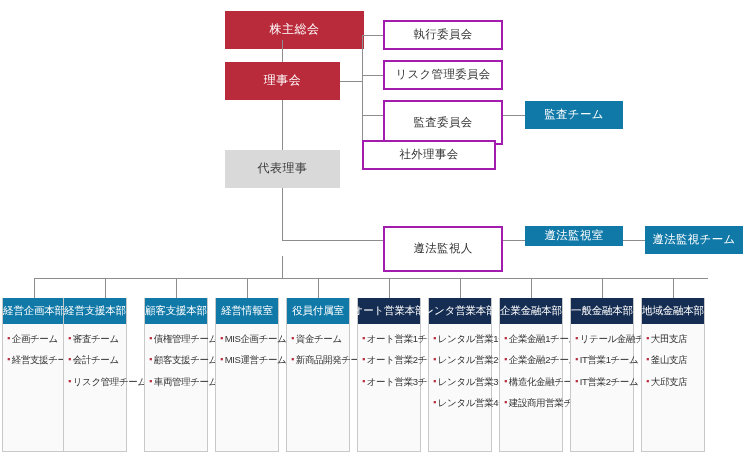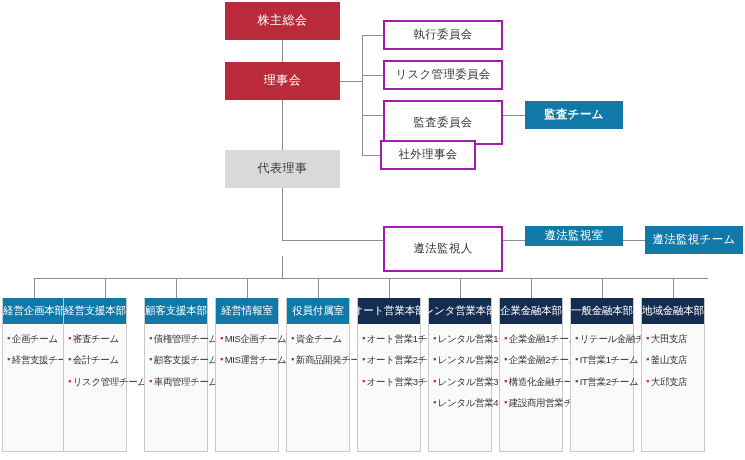--- a/index.html
+++ b/index.html
@@ -83,21 +83,21 @@
     margin-right:2px;
     flex:0 0 auto;
     transform:translateY(1px);
   }
 </style>
 </head>
 <body>
 
 <div id="stage">
 
-  <div class="box box-red" style="left:225px;top:2px;width:115px;height:38px;">株主総会</div>
+  <div class="box box-red" style="left:225px;top:11px;width:139px;height:38px;">株主総会</div>
 
   <div class="ln lnv" style="left:282px;top:40px;height:22px;"></div>
 
   <div class="box box-red" style="left:225px;top:62px;width:115px;height:38px;">理事会</div>
 
   <div class="ln lnv" style="left:282px;top:100px;height:50px;"></div>
 
   <div class="box box-gray" style="left:225px;top:150px;width:115px;height:38px;">代表理事</div>
 
   <div class="ln lnh" style="left:340px;top:81px;width:22px;"></div>
@@ -107,24 +107,24 @@
   <div class="ln lnh" style="left:362px;top:35px;width:21px;"></div>
   <div class="box box-white" style="left:383px;top:20px;width:120px;height:30px;">執行委員会</div>
 
   <div class="ln lnh" style="left:362px;top:75px;width:21px;"></div>
   <div class="box box-white" style="left:383px;top:60px;width:120px;height:30px;">リスク管理委員会</div>
 
   <div class="ln lnh" style="left:362px;top:115px;width:21px;"></div>
   <div class="box box-white" style="left:383px;top:100px;width:120px;height:45px;">監査委員会</div>
 
   <div class="ln lnh" style="left:362px;top:155px;width:21px;"></div>
-  <div class="box box-white" style="left:380px;top:140px;width:96px;height:30px;">社外理事会</div>
+  <div class="box box-white" style="left:362px;top:140px;width:134px;height:30px;">社外理事会</div>
 
   <div class="ln lnh" style="left:503px;top:115px;width:22px;"></div>
-  <div class="box box-teal" style="left:525px;top:101px;width:98px;height:28px;font-weight:bold;">監査チーム</div>
+  <div class="box box-teal" style="left:525px;top:101px;width:98px;height:28px;">監査チーム</div>
 
   <div class="ln lnv" style="left:282px;top:188px;height:52px;"></div>
   <div class="ln lnh" style="left:282px;top:240px;width:101px;"></div>
 
   <div class="box box-white" style="left:383px;top:226px;width:120px;height:46px;">遵法監視人</div>
 
   <div class="ln lnh" style="left:503px;top:240px;width:22px;"></div>
   <div class="box box-teal" style="left:525px;top:226px;width:98px;height:20px;">遵法監視室</div>
 
   <div class="ln lnh" style="left:623px;top:240px;width:22px;"></div>

